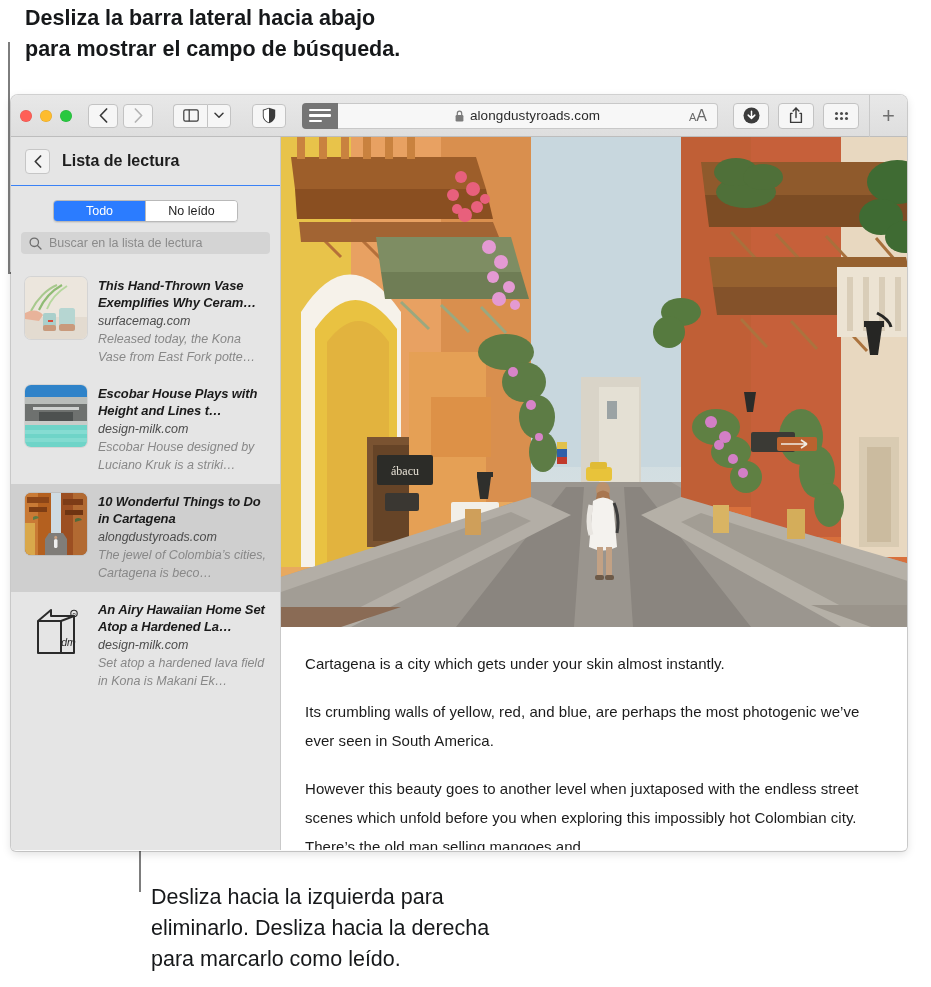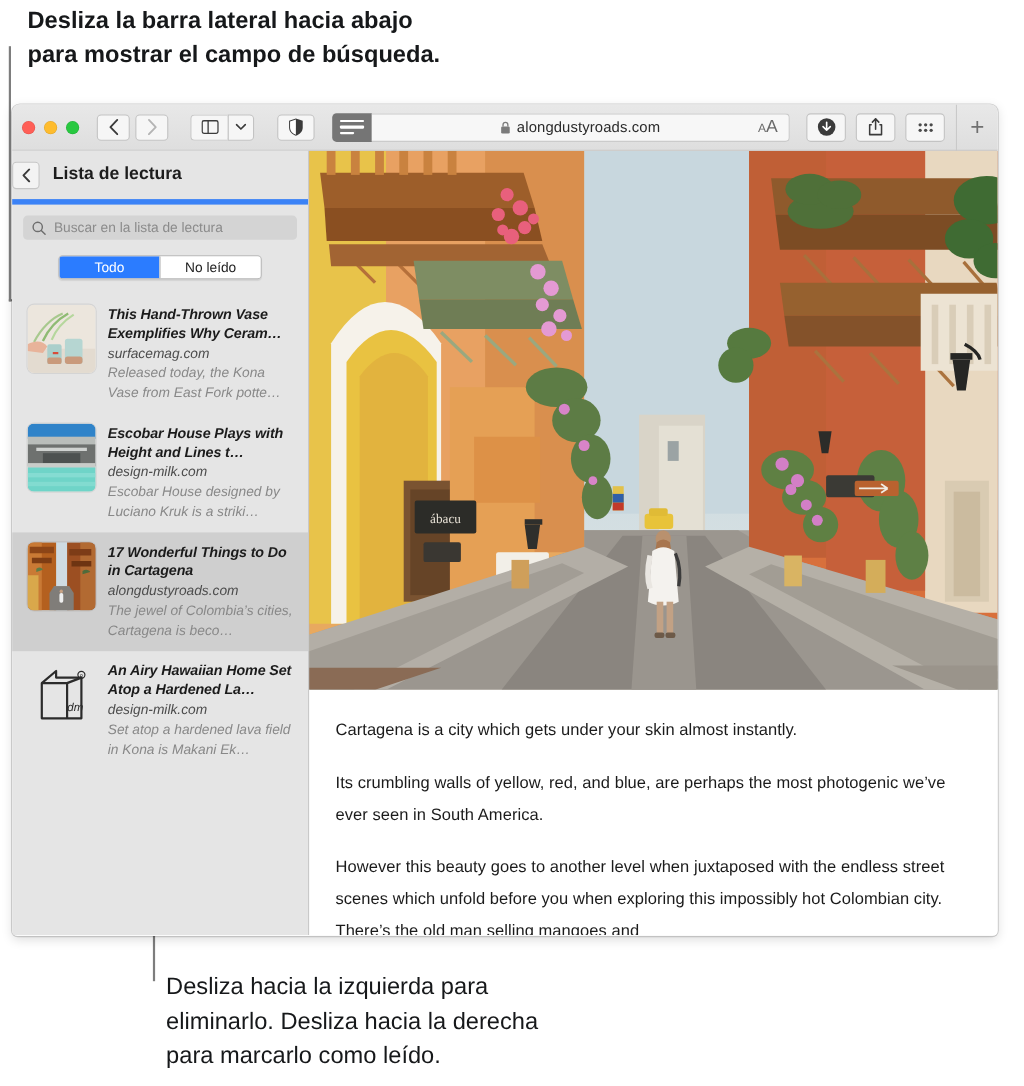--- a/index.html
+++ b/index.html
@@ -137,22 +137,23 @@
   #sidebar {
     width: 270px;
     background: #e5e5e5;
     border-right: 1px solid #c9c9c9;
     display: flex; flex-direction: column;
     position: relative;
   }
   #sb-header {
     height: 49px;
     display: flex; align-items: center;
+    padding-left: 14px;
     gap: 12px;
-    border-bottom: 5px solid #3b82f6;
+    border-bottom: 1px solid #3b82f6;
   }
   #sb-back {
     width: 25px; height: 25px;
     background: #f3f3f3;
     border: 1px solid #c6c6c6;
     border-radius: 4px;
     display: flex; align-items: center; justify-content: center;
     color: #3a3a3a;
   }
   #sb-title { font-size: 16px; font-weight: bold; color: #1d1d1d; }
@@ -347,34 +348,34 @@
 
         <div id="sb-header">
           <div id="sb-back">
             <svg width="8" height="13" viewBox="0 0 8 13">
               <path d="M6.6 1L1.3 6.5 6.6 12" fill="none" stroke="#3a3a3a" stroke-width="1.7" stroke-linecap="round" stroke-linejoin="round"></path>
             </svg>
           </div>
           <div id="sb-title">Lista de lectura</div>
         </div>
 
+        <div id="seg-wrap">
+          <div id="segmented">
+            <div class="seg active">Todo</div>
+            <div class="seg">No leído</div>
+          </div>
+        </div>
+
         <div id="search-wrap">
           <div id="search-field">
             <svg width="13" height="13" viewBox="0 0 13 13">
               <circle cx="5.3" cy="5.3" r="4.2" fill="none" stroke="#6e6e6e" stroke-width="1.3"></circle>
               <line x1="8.5" y1="8.5" x2="12" y2="12" stroke="#6e6e6e" stroke-width="1.3" stroke-linecap="round"></line>
             </svg>
             <span id="search-placeholder">Buscar en la lista de lectura</span>
-          </div>
-        </div>
-
-        <div id="seg-wrap">
-          <div id="segmented">
-            <div class="seg active">Todo</div>
-            <div class="seg">No leído</div>
           </div>
         </div>
 
         <div id="list">
 
           <div class="row">
             <div class="thumb">
               <svg width="62" height="62" viewBox="0 0 62 62">
                 <rect width="62" height="62" fill="#ece6dd"></rect>
                 <rect y="40" width="62" height="22" fill="#e3dbd0"></rect>
@@ -434,21 +435,21 @@
                 <path d="M40 17h18v5H40z" fill="#6e3412"></path>
                 <path d="M24 40h14v22H24z" fill="#8d8a85"></path>
                 <path d="M20 46 L24 40 h14 l4 6 v16 H20z" fill="#807d79"></path>
                 <rect x="29" y="46" width="3.5" height="9" rx="1.6" fill="#efefef"></rect>
                 <ellipse cx="30.7" cy="44.5" rx="1.5" ry="1.7" fill="#c8a183"></ellipse>
                 <path d="M8 24c3-2 5-1 6 1l-6 2z" fill="#5e7d45"></path>
                 <path d="M50 26c3-2 6-1 7 1l-7 2z" fill="#4f6b3b"></path>
               </svg>
             </div>
             <div class="rtext">
-              <div class="rtitle">17 Wonderful Things to Do in Cartagena</div>
+              <div class="rtitle">10 Wonderful Things to Do in Cartagena</div>
               <div class="rsite">alongdustyroads.com</div>
               <div class="rsnip">The jewel of Colombia’s cities, Cartagena is beco…</div>
             </div>
           </div>
 
           <div class="row">
             <div class="thumb plain">
               <svg width="62" height="62" viewBox="0 0 62 62">
                 <g fill="none" stroke="#2b2b2b" stroke-width="2" stroke-linejoin="round">
                   <path d="M13 20 L26 9 L26 15 L49 15 L49 52 L13 52 Z"></path>

